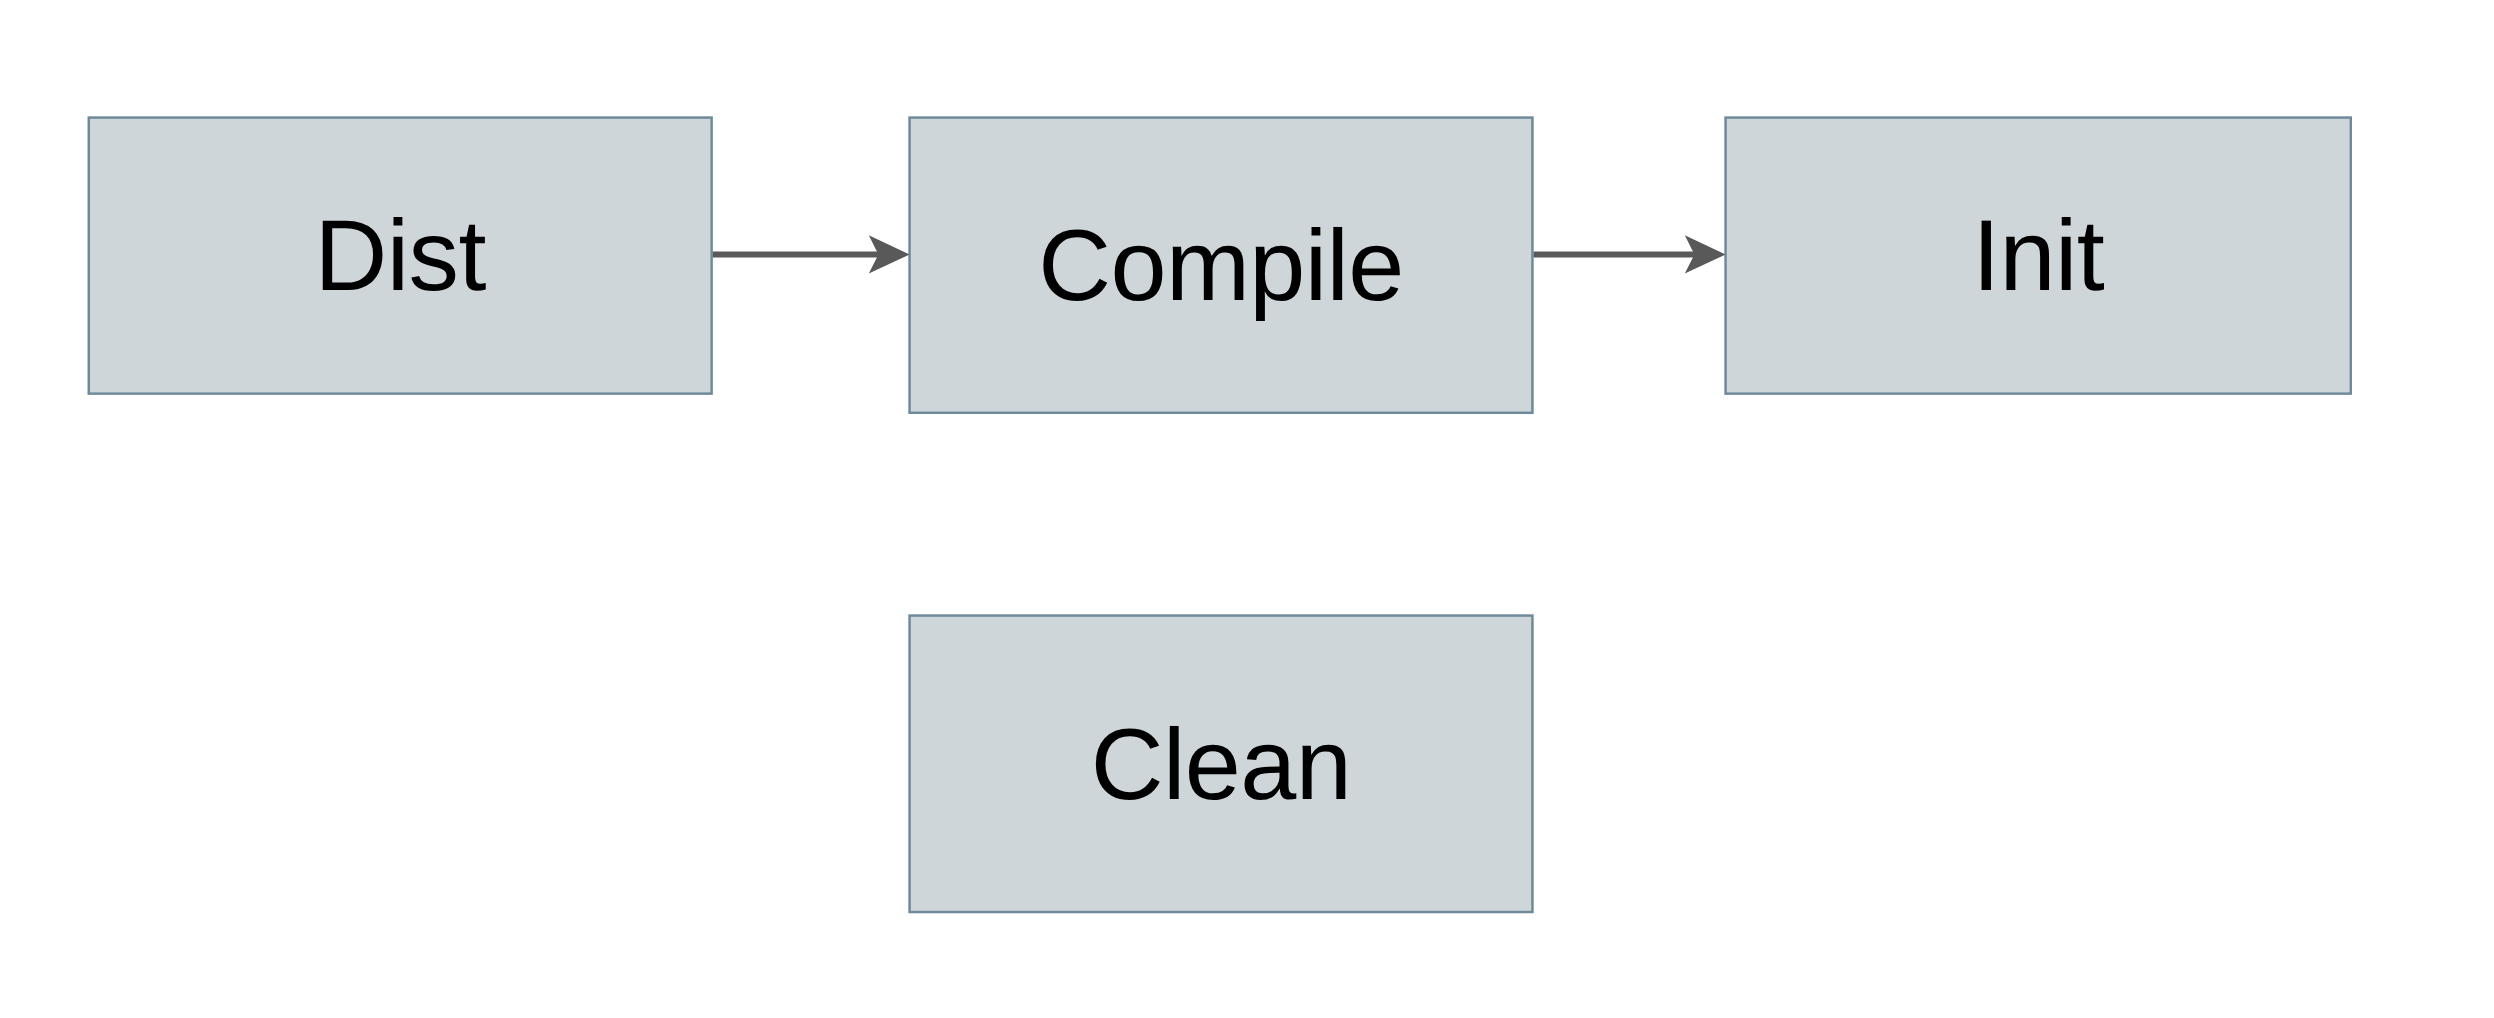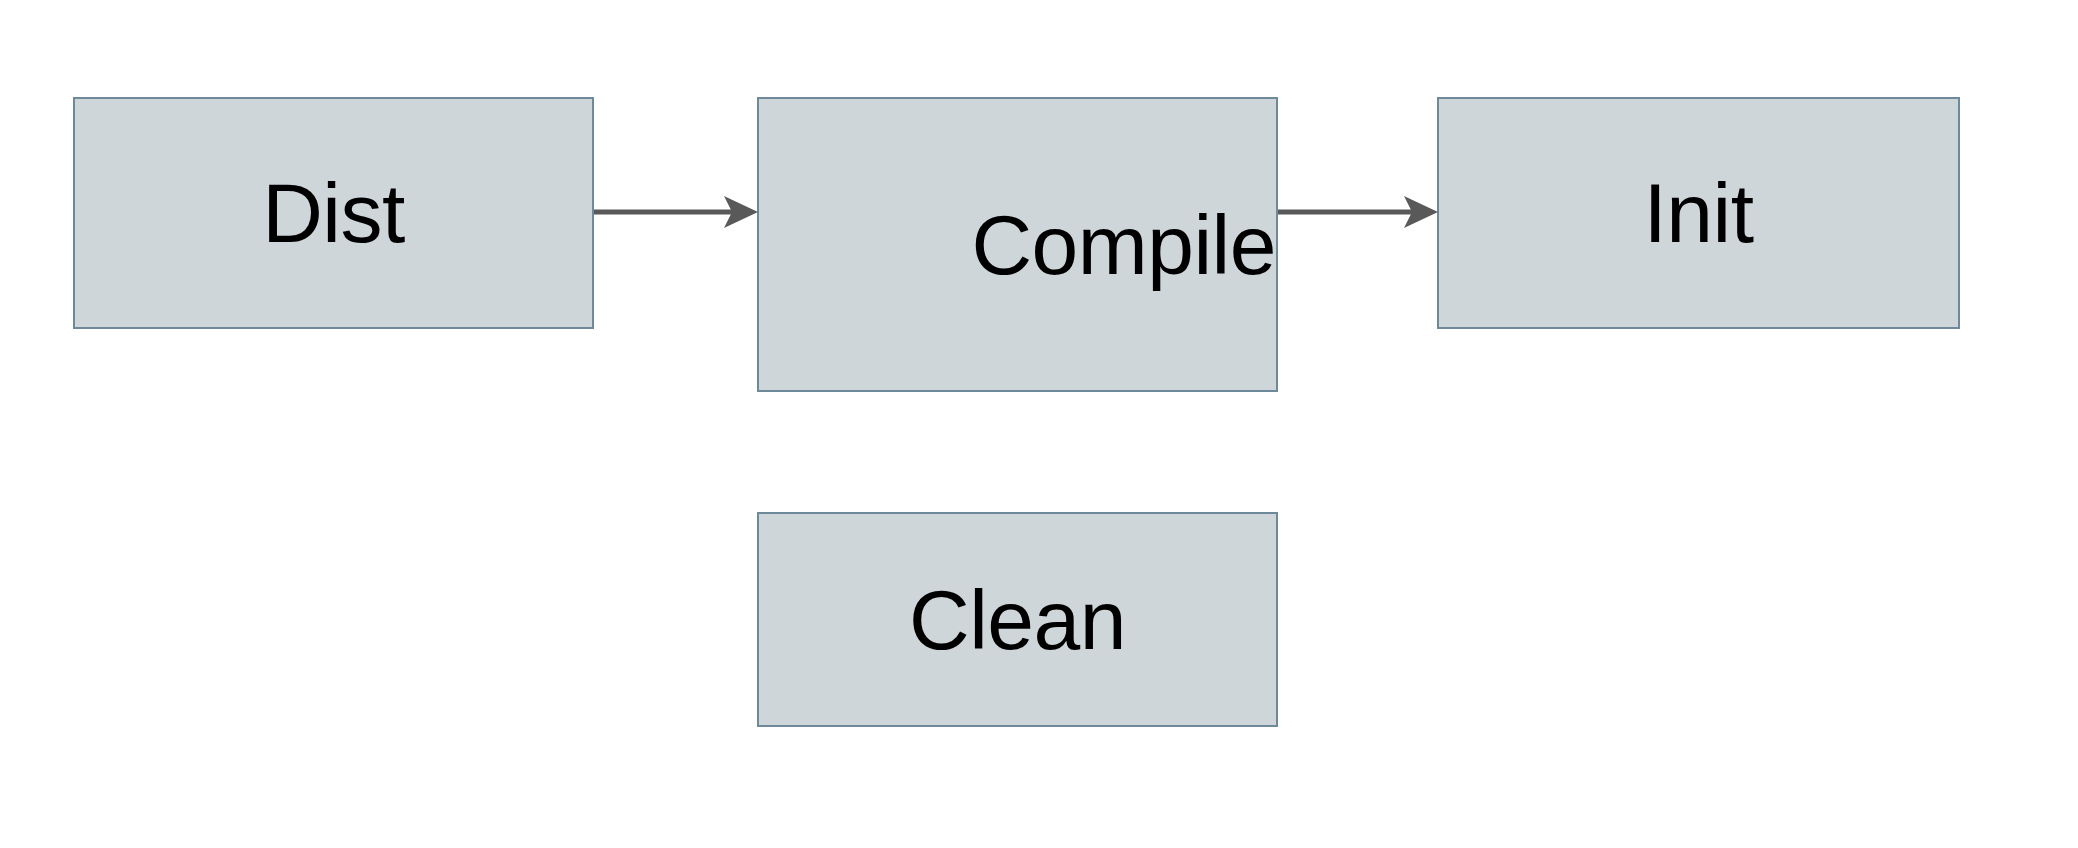--- a/index.html
+++ b/index.html
@@ -33,23 +33,23 @@
     font-size: 84px;
     font-weight: 300;
     line-height: 1;
     color: #000000;
     letter-spacing: -0.5px;
     white-space: nowrap;
     -webkit-font-smoothing: antialiased;
   }
   
   #node-dist    { left: 73px;   top: 97px;  width: 521px; height: 232px; }
-  #node-compile { left: 757px;  top: 97px;  width: 521px; height: 295px; justify-content: flex-end; }
+  #node-compile { left: 757px;  top: 97px;  width: 521px; height: 248px; }
   #node-init    { left: 1437px; top: 97px;  width: 523px; height: 232px; align-items: center; }
-  #node-clean   { left: 757px;  top: 512px; width: 521px; height: 215px; }
+  #node-clean   { left: 757px;  top: 512px; width: 521px; height: 249px; }
 
   .edge {
     position: absolute;
     overflow: visible;
   }
   #edge-dist-compile { left: 590px;  top: 188px; width: 172px; height: 48px; }
   #edge-compile-init { left: 1274px; top: 188px; width: 168px; height: 48px; }
   .edge-line { stroke: #595959; stroke-width: 5; fill: none; }
   .edge-head { fill: #595959; }
 </style>

